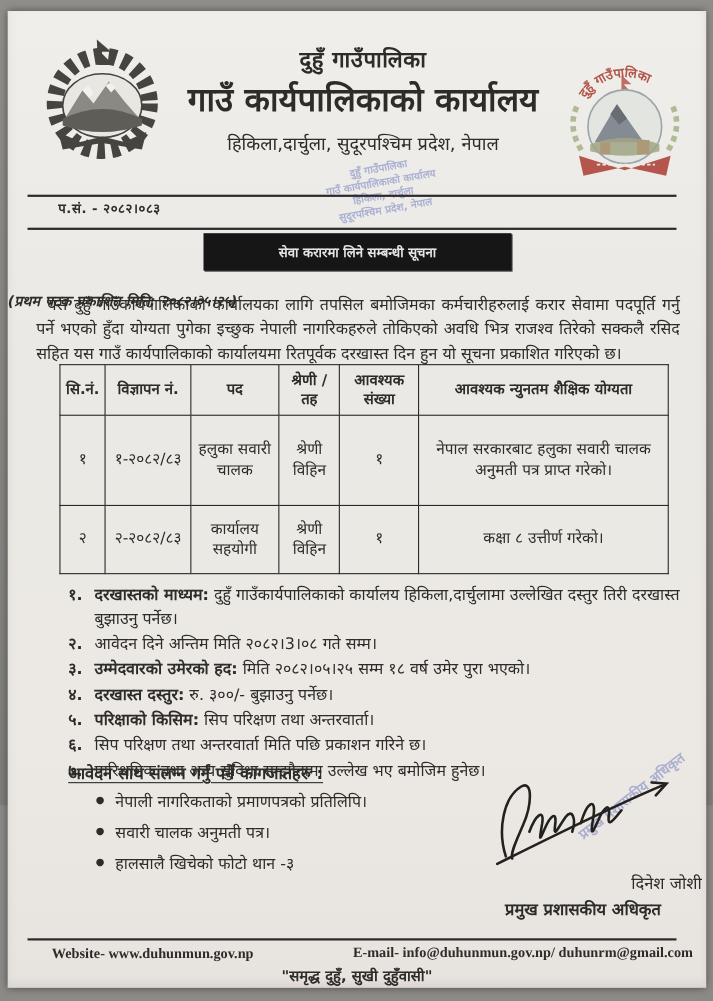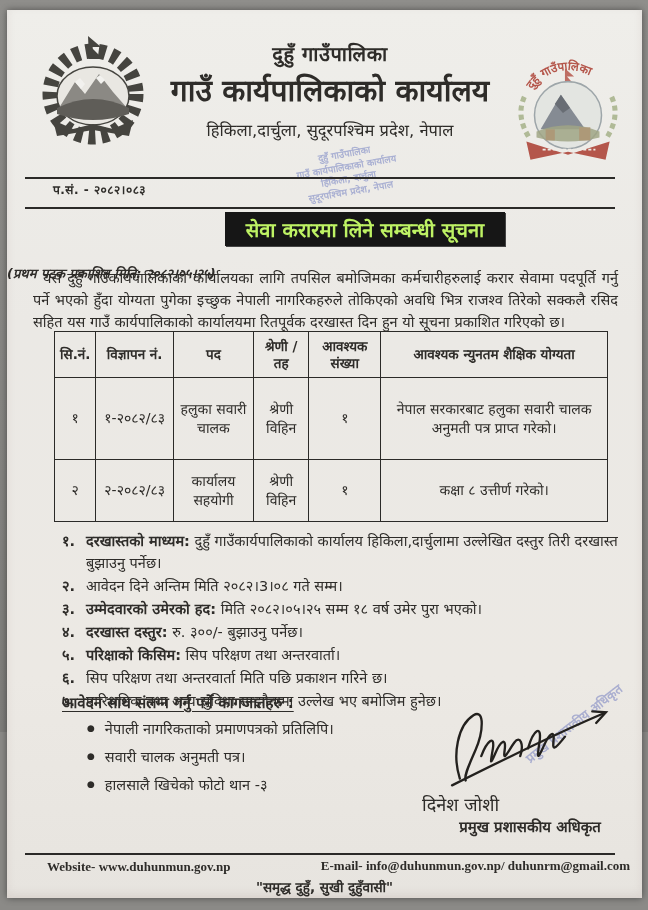--- a/index.html
+++ b/index.html
@@ -24,24 +24,23 @@
     transform:rotate(-10deg); color:#7b87c4; opacity:.58; font-size:9.5px;
     line-height:12.5px; font-weight:600; pointer-events:none;
   }
   
   .rule { position:absolute; left:18px; width:590px; height:2px; background:#2b2a28; }
   .rule1 { top:167px; } .rule2 { top:197px; } .rule3 { top:843px; }
   .ref-no { position:absolute; left:46px; top:171px; font-size:12px; font-weight:700; letter-spacing:.5px; }
   
   .title-box {
     position:absolute; left:178px; top:202px; width:280px; height:34px;
-    background:#161616; color:#bef264; font-size:20px; font-weight:700;
+    background:#161616; color:#e5e5e5; font-size:12px; font-weight:700;
     display:flex; align-items:center; justify-content:center;
     box-shadow:1px 1px 0 #444;
-    margin-left:40px;
   }
   .published { position:absolute; left:0; top:239px; width:100%; text-align:left; font-size:13px; font-weight:700; font-style:italic;margin-top:15px; }
   
   .body-par { position:absolute; left:26px; top:257px; width:585px; font-size:14.5px; font-weight:500; line-height:22px; text-align:justify; text-indent:10px; }
   
   .vtable { position:absolute; left:47px; top:321px; width:554px; border-collapse:collapse; table-layout:fixed; }
   .vtable th, .vtable td { border:1.6px solid #2b2a28; text-align:center; vertical-align:middle; padding:2px 4px; }
   .vtable th { font-size:13.5px; font-weight:700; height:46px; line-height:17px; }
   .vtable td { font-size:14px; font-weight:500; line-height:19px; }
   .row1 td { height:82px; } .row2 td { height:62px; }
@@ -56,21 +55,21 @@
   .bullet { display:flex; align-items:flex-start; font-size:14.5px; font-weight:500; height:28px; }
   .bullet .dot { font-size:9px; margin:5px 10px 0 0; }
   
   .sig-block { position:absolute; left:415px; top:670px; width:216px; height:185px; }
   .sig-svg { position:absolute; left:6px; top:6px; width:200px; height:112px; }
   .sig-stamp {
     position:absolute; left:92px; top:36px; width:120px; text-align:center;
     transform:rotate(-38deg); color:#6b76bd; opacity:.5; font-size:12.5px;
     font-weight:700; line-height:15px; pointer-events:none;
   }
-  .sig-name { position:absolute; left:0; top:112px; width:100%; text-align:left; font-size:18px; font-weight:500; }
+  .sig-name { position:absolute; left:0; top:112px; width:100%; text-align:right; font-size:15px; font-weight:500; }
   .sig-title { position:absolute; left:0; top:136px; width:100%; text-align:center; font-size:15px; font-weight:700; }
   
   .footer-website { position:absolute; left:40px; top:849px; font-family:"Liberation Serif","DejaVu Serif",serif; font-size:13px; font-weight:700; }
   .footer-email { position:absolute; right:12px; top:848px; font-family:"Liberation Serif","DejaVu Serif",serif; font-size:13px; font-weight:700; text-align:right; }
   .footer-motto { position:absolute; left:0; top:868px; width:100%; text-align:center; font-size:13.5px; font-weight:700; }
 </style>
 </head>
 <body>
 
 <div class="scene">

